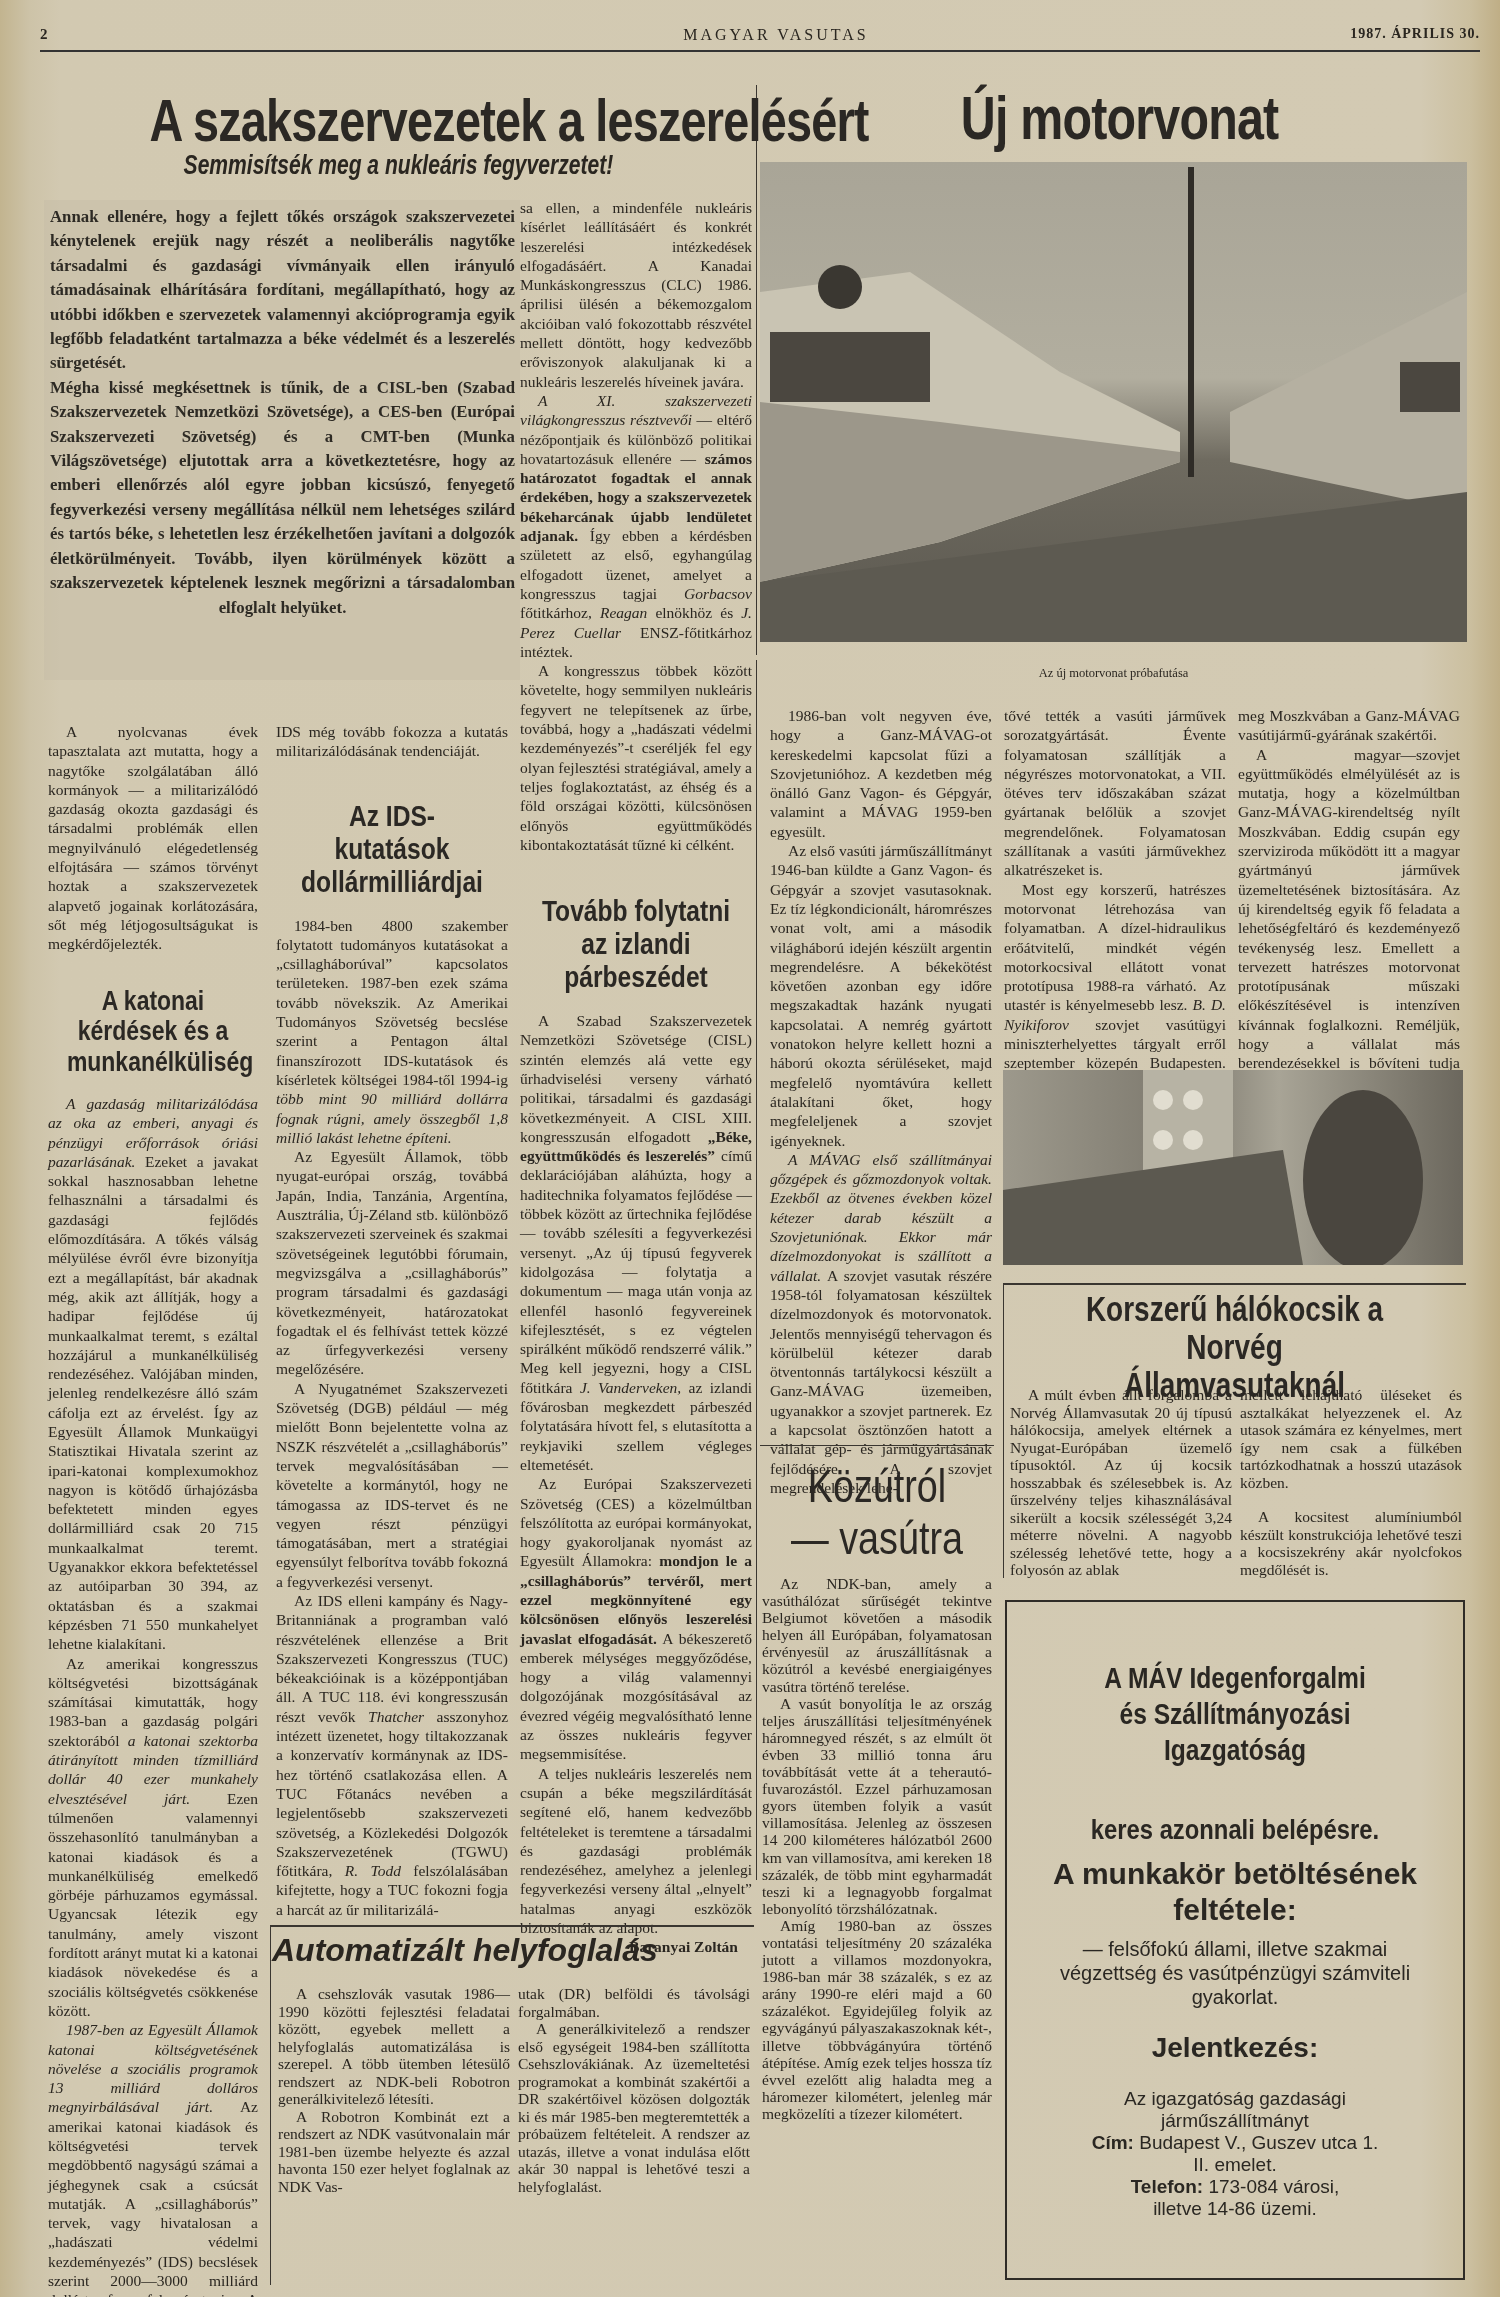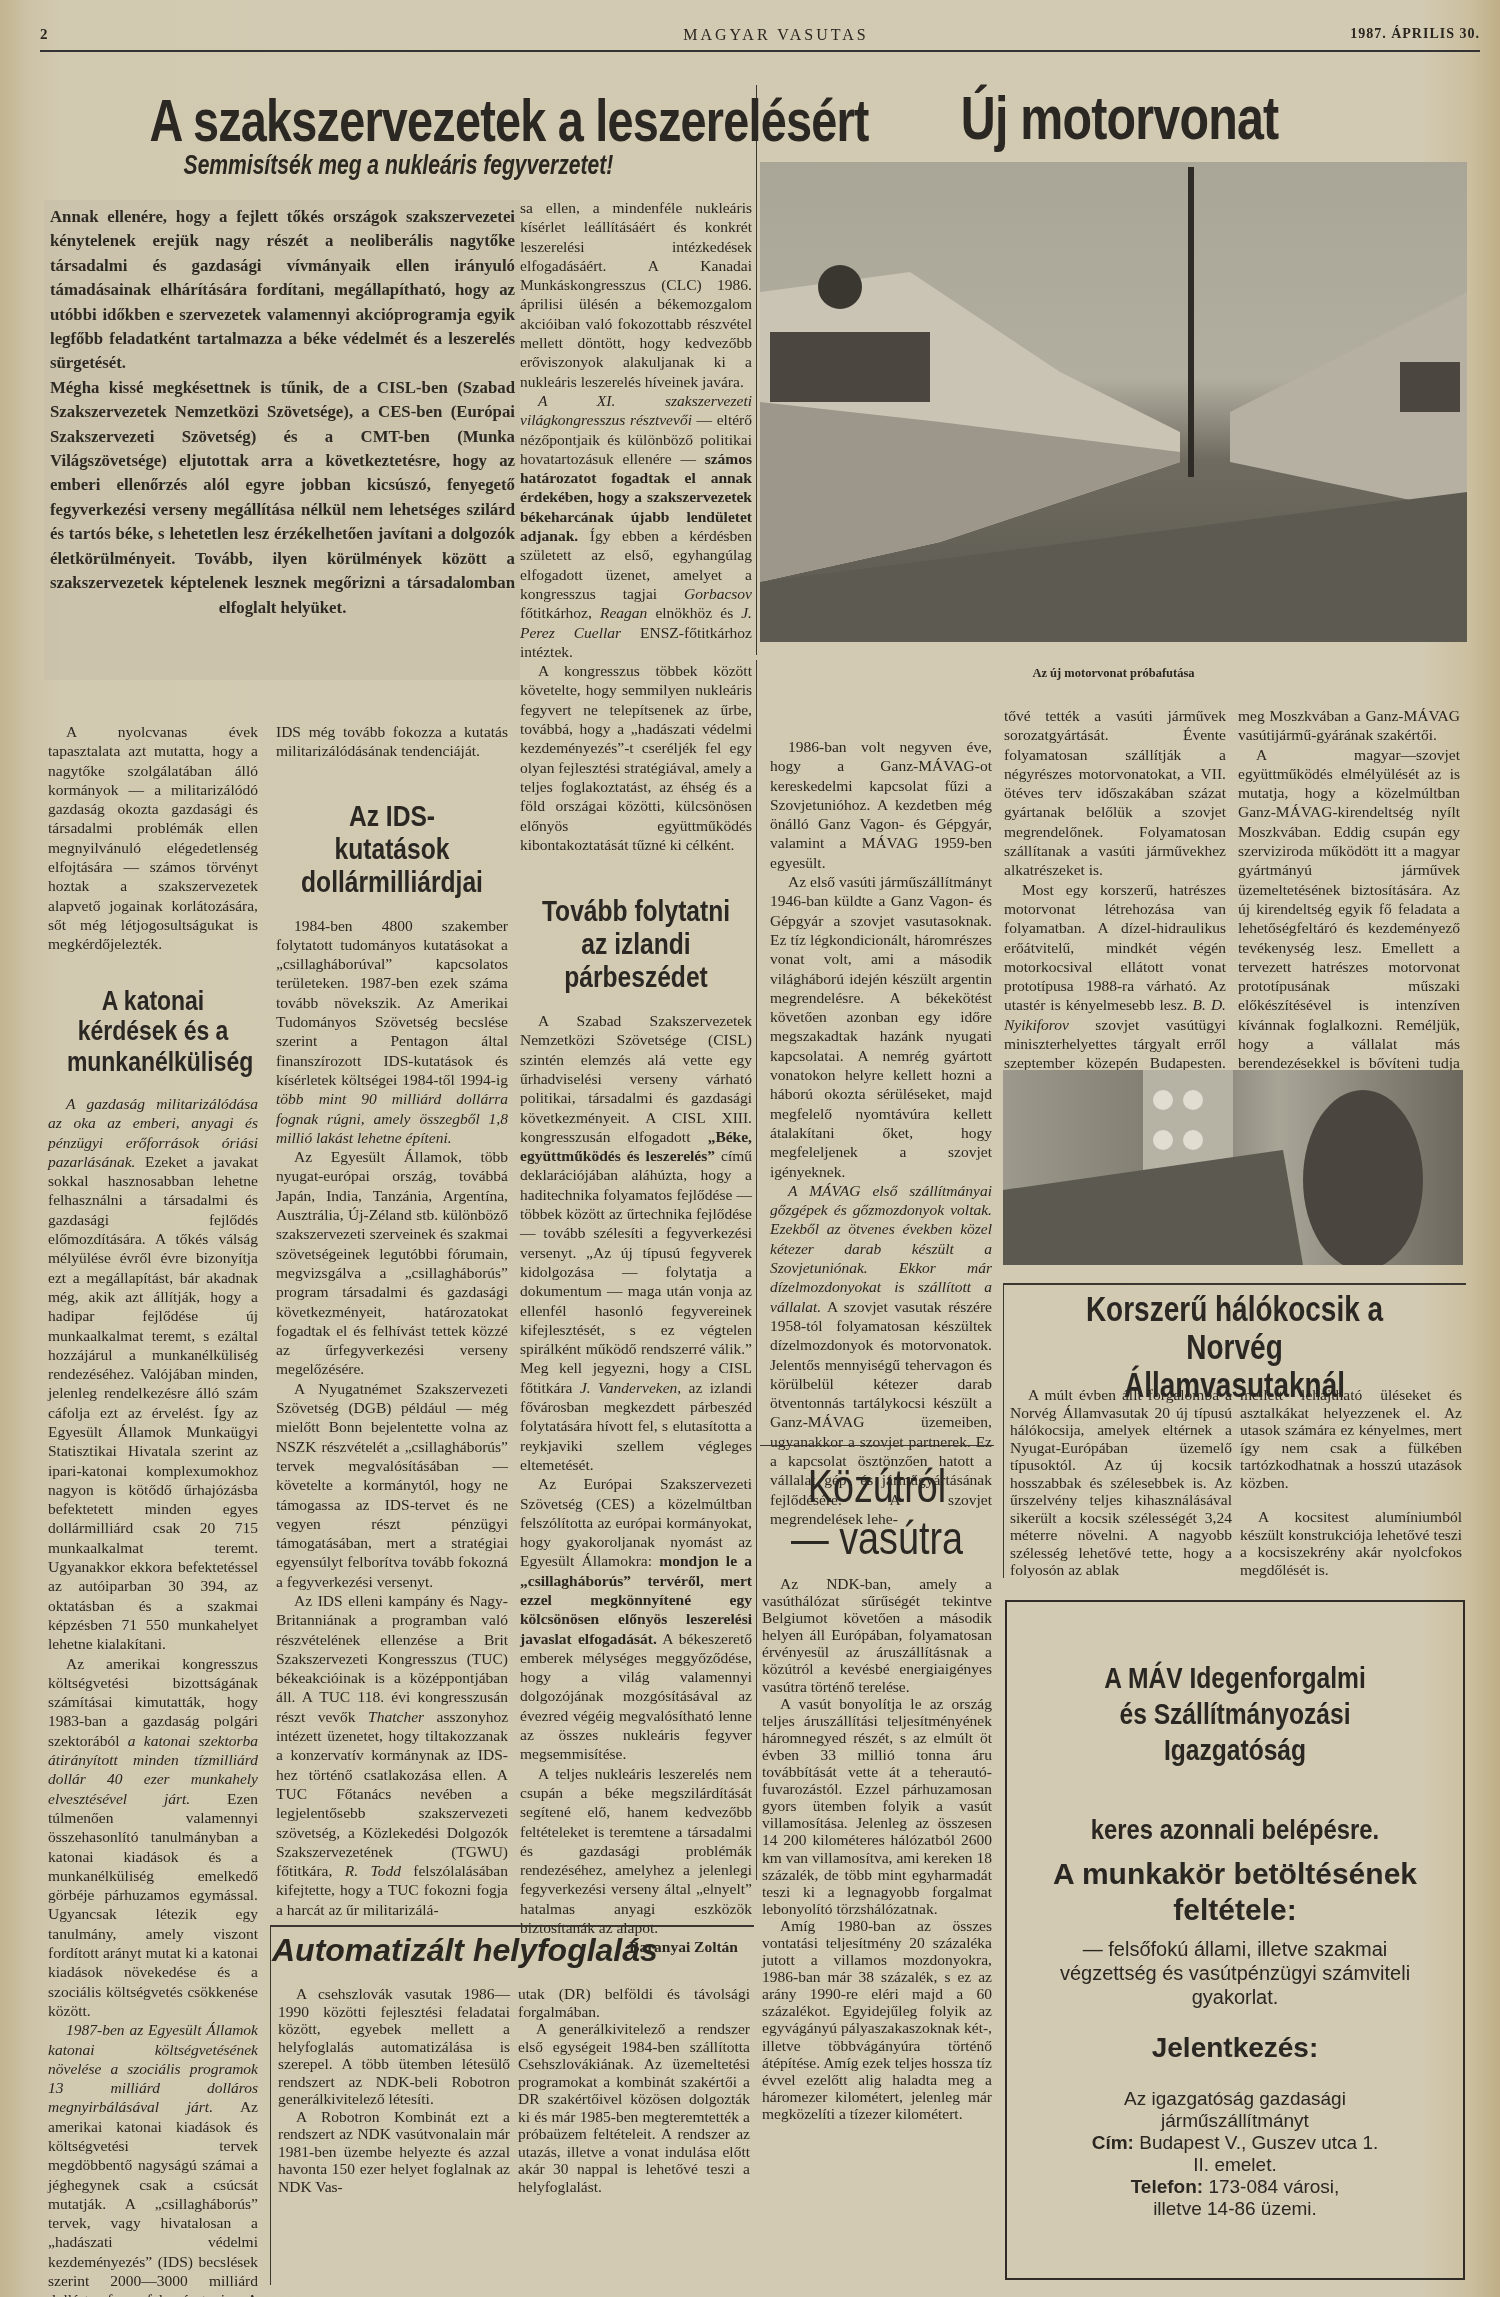--- a/index.html
+++ b/index.html
@@ -19,21 +19,21 @@
 .sub{font-family:"Liberation Sans",sans-serif;font-weight:bold;font-style:italic;text-align:center}
 .col{position:absolute;font-size:15.5px;line-height:19.3px;text-align:justify;hyphens:auto}
 .col p{text-indent:18px}
 .col p.ni{text-indent:0}
 .col .it{font-style:italic}
 .col .bi{font-weight:bold}
 .lead{position:absolute;left:50px;top:205px;width:465px;font-weight:bold;font-size:16.8px;line-height:24.4px;text-align:justify;color:#2d2a24}
 .shade{position:absolute;left:44px;top:200px;width:476px;height:480px;background:#c6bea8;opacity:.55}
 .section-head{font-family:"Liberation Sans",sans-serif;font-weight:bold;text-align:center;color:#2b2824;line-height:1.1}
 .photo{position:absolute;background:#8a8577;overflow:hidden}
-.caption{position:absolute;font-weight:bold;font-size:12.5px;text-align:center}
+.caption{position:absolute;font-weight:normal;font-size:12.5px;text-align:center}
 .adbox{position:absolute;left:1005px;top:1600px;width:460px;height:680px;border:2px solid #2f2c27}
 .ad{font-family:"Liberation Sans","DejaVu Sans",sans-serif;text-align:center;color:#2a2722;position:absolute;left:0;width:100%}
 </style>
 </head>
 <body>
 
 <div class="page">
 
   <div class="masthead">
     <span class="pg">2</span>
@@ -105,21 +105,21 @@
       <rect x="10" y="170" width="160" height="70" fill="#4b4740"></rect>
       <circle cx="80" cy="125" r="22" fill="#3a3731"></circle>
       <rect x="428" y="5" width="6" height="310" fill="#2f2c27"></rect>
       <polygon points="470,250 707,130 707,350 470,300" fill="#b5b0a1"></polygon>
       <rect x="640" y="200" width="60" height="50" fill="#4b4740"></rect>
       <polygon points="0,420 707,330 707,480 0,480" fill="#5d5a51"></polygon>
     </svg>
   </div>
   <div class="caption" style="left:760px;top:666px;width:707px">Az új motorvonat próbafutása</div>
 
-  <div class="col" style="left:770px;top:737px;width:222px">
+  <div class="col" style="left:770px;top:706px;width:222px">
     <p>1986-ban volt negyven éve, hogy a Ganz-MÁVAG-ot kereskedelmi kapcsolat fűzi a Szovjetunióhoz. A kezdetben még önálló Ganz Vagon- és Gépgyár, valamint a MÁVAG 1959-ben egyesült.</p>
     <p>Az első vasúti járműszállítmányt 1946-ban küldte a Ganz Vagon- és Gépgyár a szovjet vasutasoknak. Ez tíz légkondicionált, háromrészes vonat volt, ami a második világháború idején készült argentin megrendelésre. A békekötést követően azonban egy időre megszakadtak hazánk nyugati kapcsolatai. A nemrég gyártott vonatokon helyre kellett hozni a háború okozta sérüléseket, majd megfelelő nyomtávúra kellett átalakítani őket, hogy megfeleljenek a szovjet igényeknek.</p>
     <p><span class="it">A MÁVAG első szállítmányai gőzgépek és gőzmozdonyok voltak. Ezekből az ötvenes években közel kétezer darab készült a Szovjetuniónak. Ekkor már dízelmozdonyokat is szállított a vállalat.</span><span> A szovjet vasutak részére 1958-tól folyamatosan készültek dízelmozdonyok és motorvonatok. Jelentős mennyiségű tehervagon és körülbelül kétezer darab ötventonnás tartálykocsi készült a Ganz-MÁVAG üzemeiben, ugyanakkor a szovjet partnerek. Ez a kapcsolat ösztönzően hatott a vállalat gép- és járműgyártásának fejlődésére. A szovjet megrendelések lehe-</span></p>
   </div>
 
   <div class="col" style="left:1004px;top:706px;width:222px">
     <p class="ni">tővé tették a vasúti járművek sorozatgyártását. Évente folyamatosan szállítják a négyrészes motorvonatokat, a VII. ötéves terv időszakában százat gyártanak belőlük a szovjet megrendelőnek. Folyamatosan szállítanak a vasúti járművekhez alkatrészeket is.</p>
     <p><span>Most egy korszerű, hatrészes motorvonat létrehozása van folyamatban. A dízel-hidraulikus erőátvitelű, mindkét végén motorkocsival ellátott vonat prototípusa 1988-ra várható. Az utastér is kényelmesebb lesz. </span><span class="it">B. D. Nyikiforov</span><span> szovjet vasútügyi miniszterhelyettes tárgyalt erről szeptember közepén Budapesten. Október elején pedig a műszaki feltételeket beszélték</span></p>
   </div>
 

